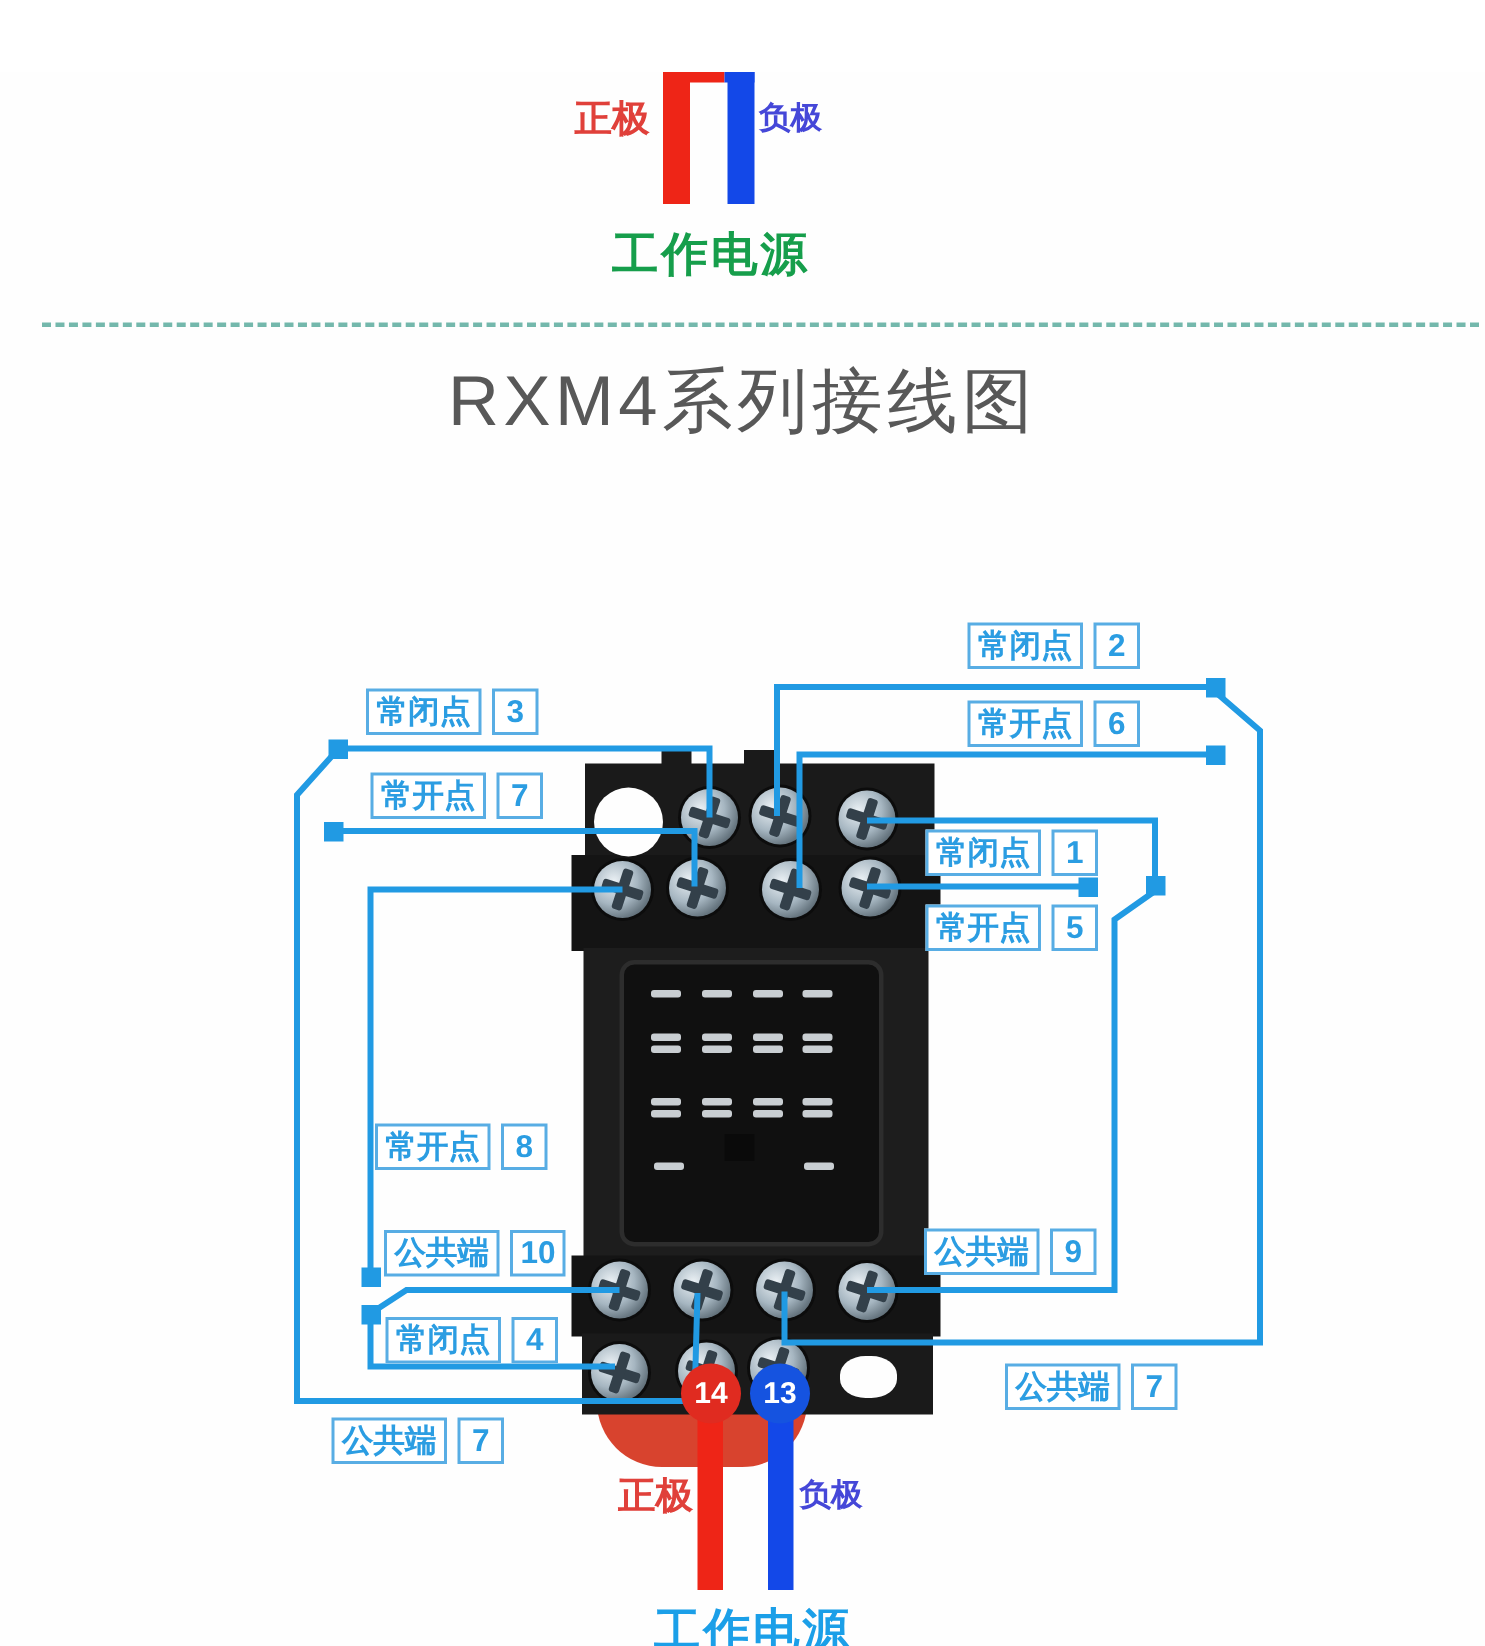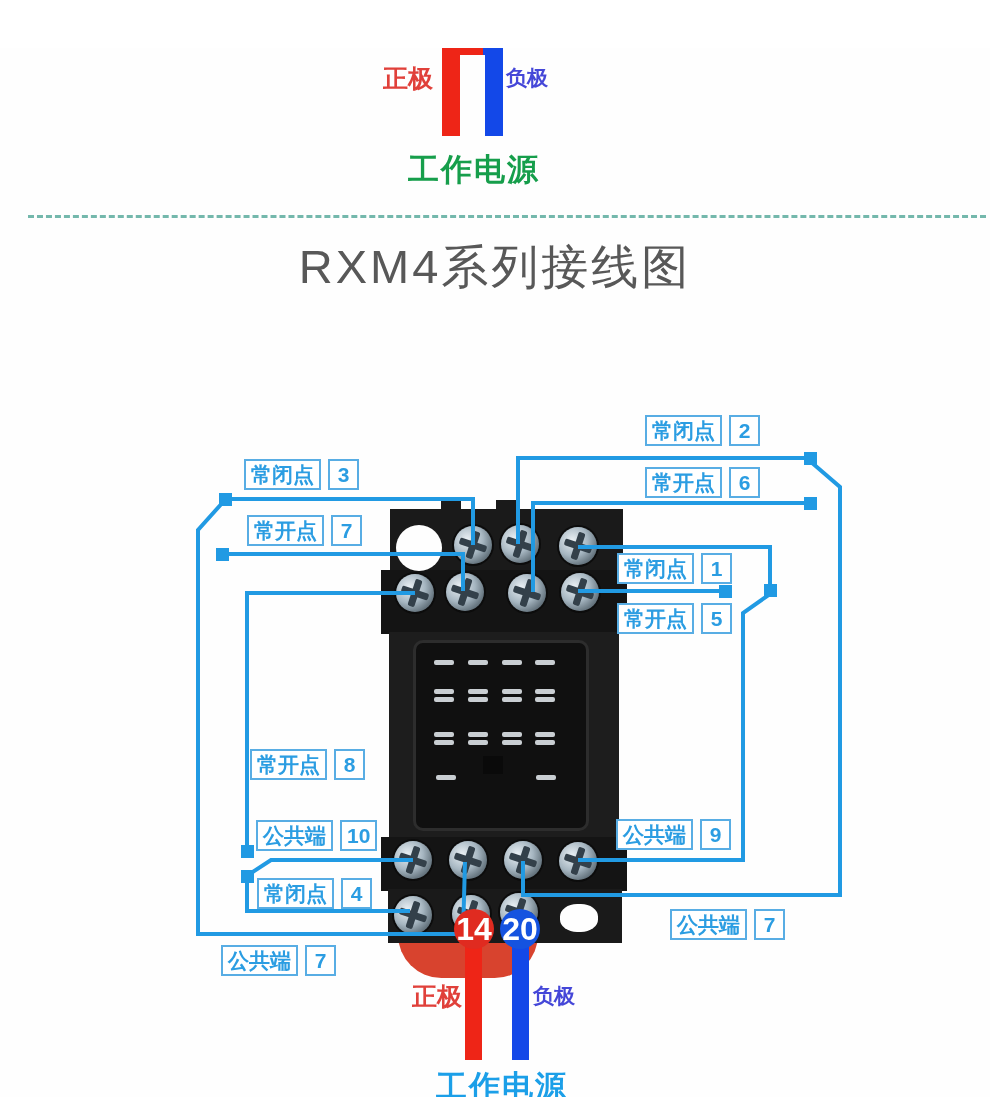--- a/index.html
+++ b/index.html
@@ -37,21 +37,21 @@
         border-radius:12px 12px 60px 60px;z-index:1;}
 
   
   .callout{position:absolute;display:flex;gap:7px;z-index:6;}
   .cbox{border:2px solid #58ade4;color:#2b9de2;background:#fff;font-size:21px;font-weight:bold;
         height:25px;line-height:25px;padding:1px 5px;text-align:center;}
   .cnum{min-width:17px;}
 
   
   .pin-circle{position:absolute;width:40px;height:40px;border-radius:50%;z-index:6;color:#fff;
-              font-size:32px;font-weight:bold;display:flex;align-items:center;justify-content:center;}
+              font-size:20px;font-weight:bold;display:flex;align-items:center;justify-content:center;}
   .pin-red{background:#e02b20;}
   .pin-blue{background:#1553e0;}
 
   svg.lines{position:absolute;left:0;top:0;z-index:5;pointer-events:none;}
 </style>
 </head>
 <body>
 
 <div class="canvas">
 
@@ -194,18 +194,18 @@
     <div class="cbox cnum">9</div>
   </div>
   <div class="callout" style="left:670px;top:861px;">
     <div class="cbox">公共端</div>
     <div class="cbox cnum">7</div>
   </div>
 
   <div class="wire" style="left:465px;top:893px;width:17px;height:119px;background:#ee2517;"></div>
   <div class="wire" style="left:512px;top:893px;width:17px;height:119px;background:#1348e8;"></div>
   <div class="pin-circle pin-red" style="left:454px;top:861px;">14</div>
-  <div class="pin-circle pin-blue" style="left:500px;top:861px;">20</div>
+  <div class="pin-circle pin-blue" style="left:500px;top:861px;">13</div>
   <div class="lbl-pos" style="left:412px;top:932px;">正极</div>
   <div class="lbl-neg" style="left:533px;top:934px;">负极</div>
   <div class="power-cyan" style="left:436px;top:1018px;">工作电源</div>
 
 </div>
 
 </body></html>

